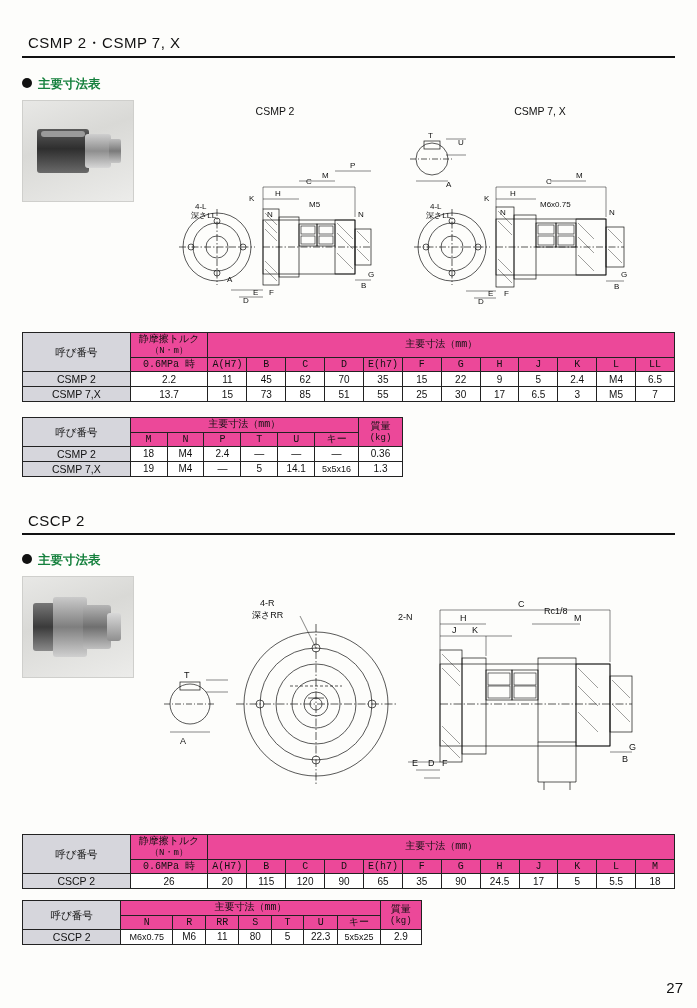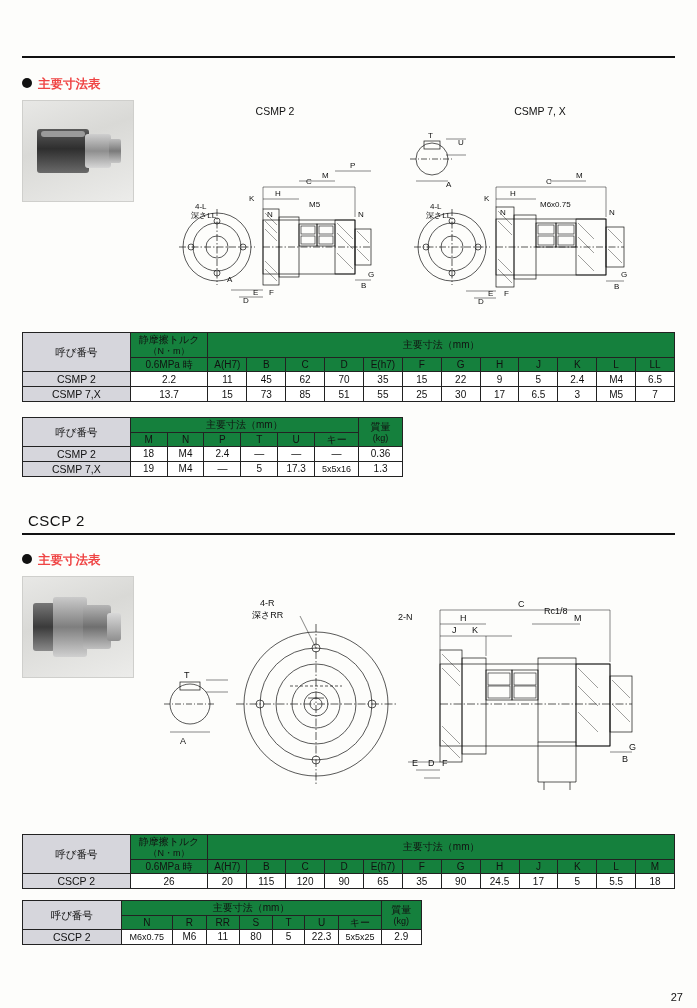--- a/index.html
+++ b/index.html
@@ -31,21 +31,21 @@
   }
   .sect-rule {
     position: absolute;
     height: 2px;
     background: #111;
   }
   .sub-head {
     position: absolute;
     font-size: 12.5px;
     font-weight: bold;
-    color: #ef4444;
+    color: #15803d;
   }
   .bullet {
     position: absolute;
     width: 10px; height: 10px;
     border-radius: 50%;
     background: #111;
   }
 
   
   .photo {
@@ -82,43 +82,45 @@
   table.spec td, table.spec th {
     border: 1px solid #222;
     text-align: center;
     vertical-align: middle;
     padding: 1px 2px;
     font-weight: normal;
     color: #111;
     line-height: 1.15;
   }
   table.spec .hdr {
-    background: #15803d;
+    background: #ec4899;
     font-size: 10px;
+    font-family: Liberation Mono, monospace;
   }
   table.spec .namecol {
     background: #d6d6dc;
     font-size: 10.5px;
     white-space: nowrap;
   }
   table.spec .sm { font-size: 9px; }
 
   .pageno {
     position: absolute;
     right: 14px;
-    bottom: 5px;
-    font-size: 11px;
+    bottom: 12px;
+    font-size: 15px;
     color: #111;
   }
 </style>
 </head>
 <body>
 
 <div class="page">
 
+  <div class="sect-title" style="left:28px; top:34px;">CSMP 2・CSMP 7, X</div>
   <div class="sect-rule" style="left:22px; top:56px; width:653px;"></div>
 
   <div class="bullet" style="left:22px; top:78px;"></div>
   <div class="sub-head" style="left:38px; top:76px;">主要寸法表</div>
 
   <div class="photo" style="left:22px; top:100px; width:110px; height:100px;">
     <div class="body" style="left:14px; top:28px; width:52px; height:44px; background:linear-gradient(180deg,#5a5a5a,#2e2e2e 45%,#6a6a6a);"></div>
     <div class="body" style="left:62px; top:33px; width:26px; height:34px; background:linear-gradient(180deg,#cfcfcf,#8e8e8e 50%,#d6d6d6);"></div>
     <div class="body" style="left:86px; top:38px; width:12px; height:24px; background:linear-gradient(180deg,#bdbdbd,#7a7a7a 50%,#c6c6c6); border-radius:2px;"></div>
     <div class="body" style="left:18px; top:30px; width:44px; height:6px; background:#9a9a9a;"></div>
@@ -397,21 +399,21 @@
         <td>—</td>
         <td>—</td>
         <td>0.36</td>
       </tr>
       <tr>
         <td class="namecol">CSMP 7,X</td>
         <td>19</td>
         <td>M4</td>
         <td>—</td>
         <td>5</td>
-        <td>17.3</td>
+        <td>14.1</td>
         <td class="sm">5x5x16</td>
         <td>1.3</td>
       </tr>
     </tbody>
   </table>
 
   <div class="sect-title" style="left:28px; top:512px;">CSCP 2</div>
   <div class="sect-rule" style="left:22px; top:533px; width:653px;"></div>
 
   <div class="bullet" style="left:22px; top:554px;"></div>

